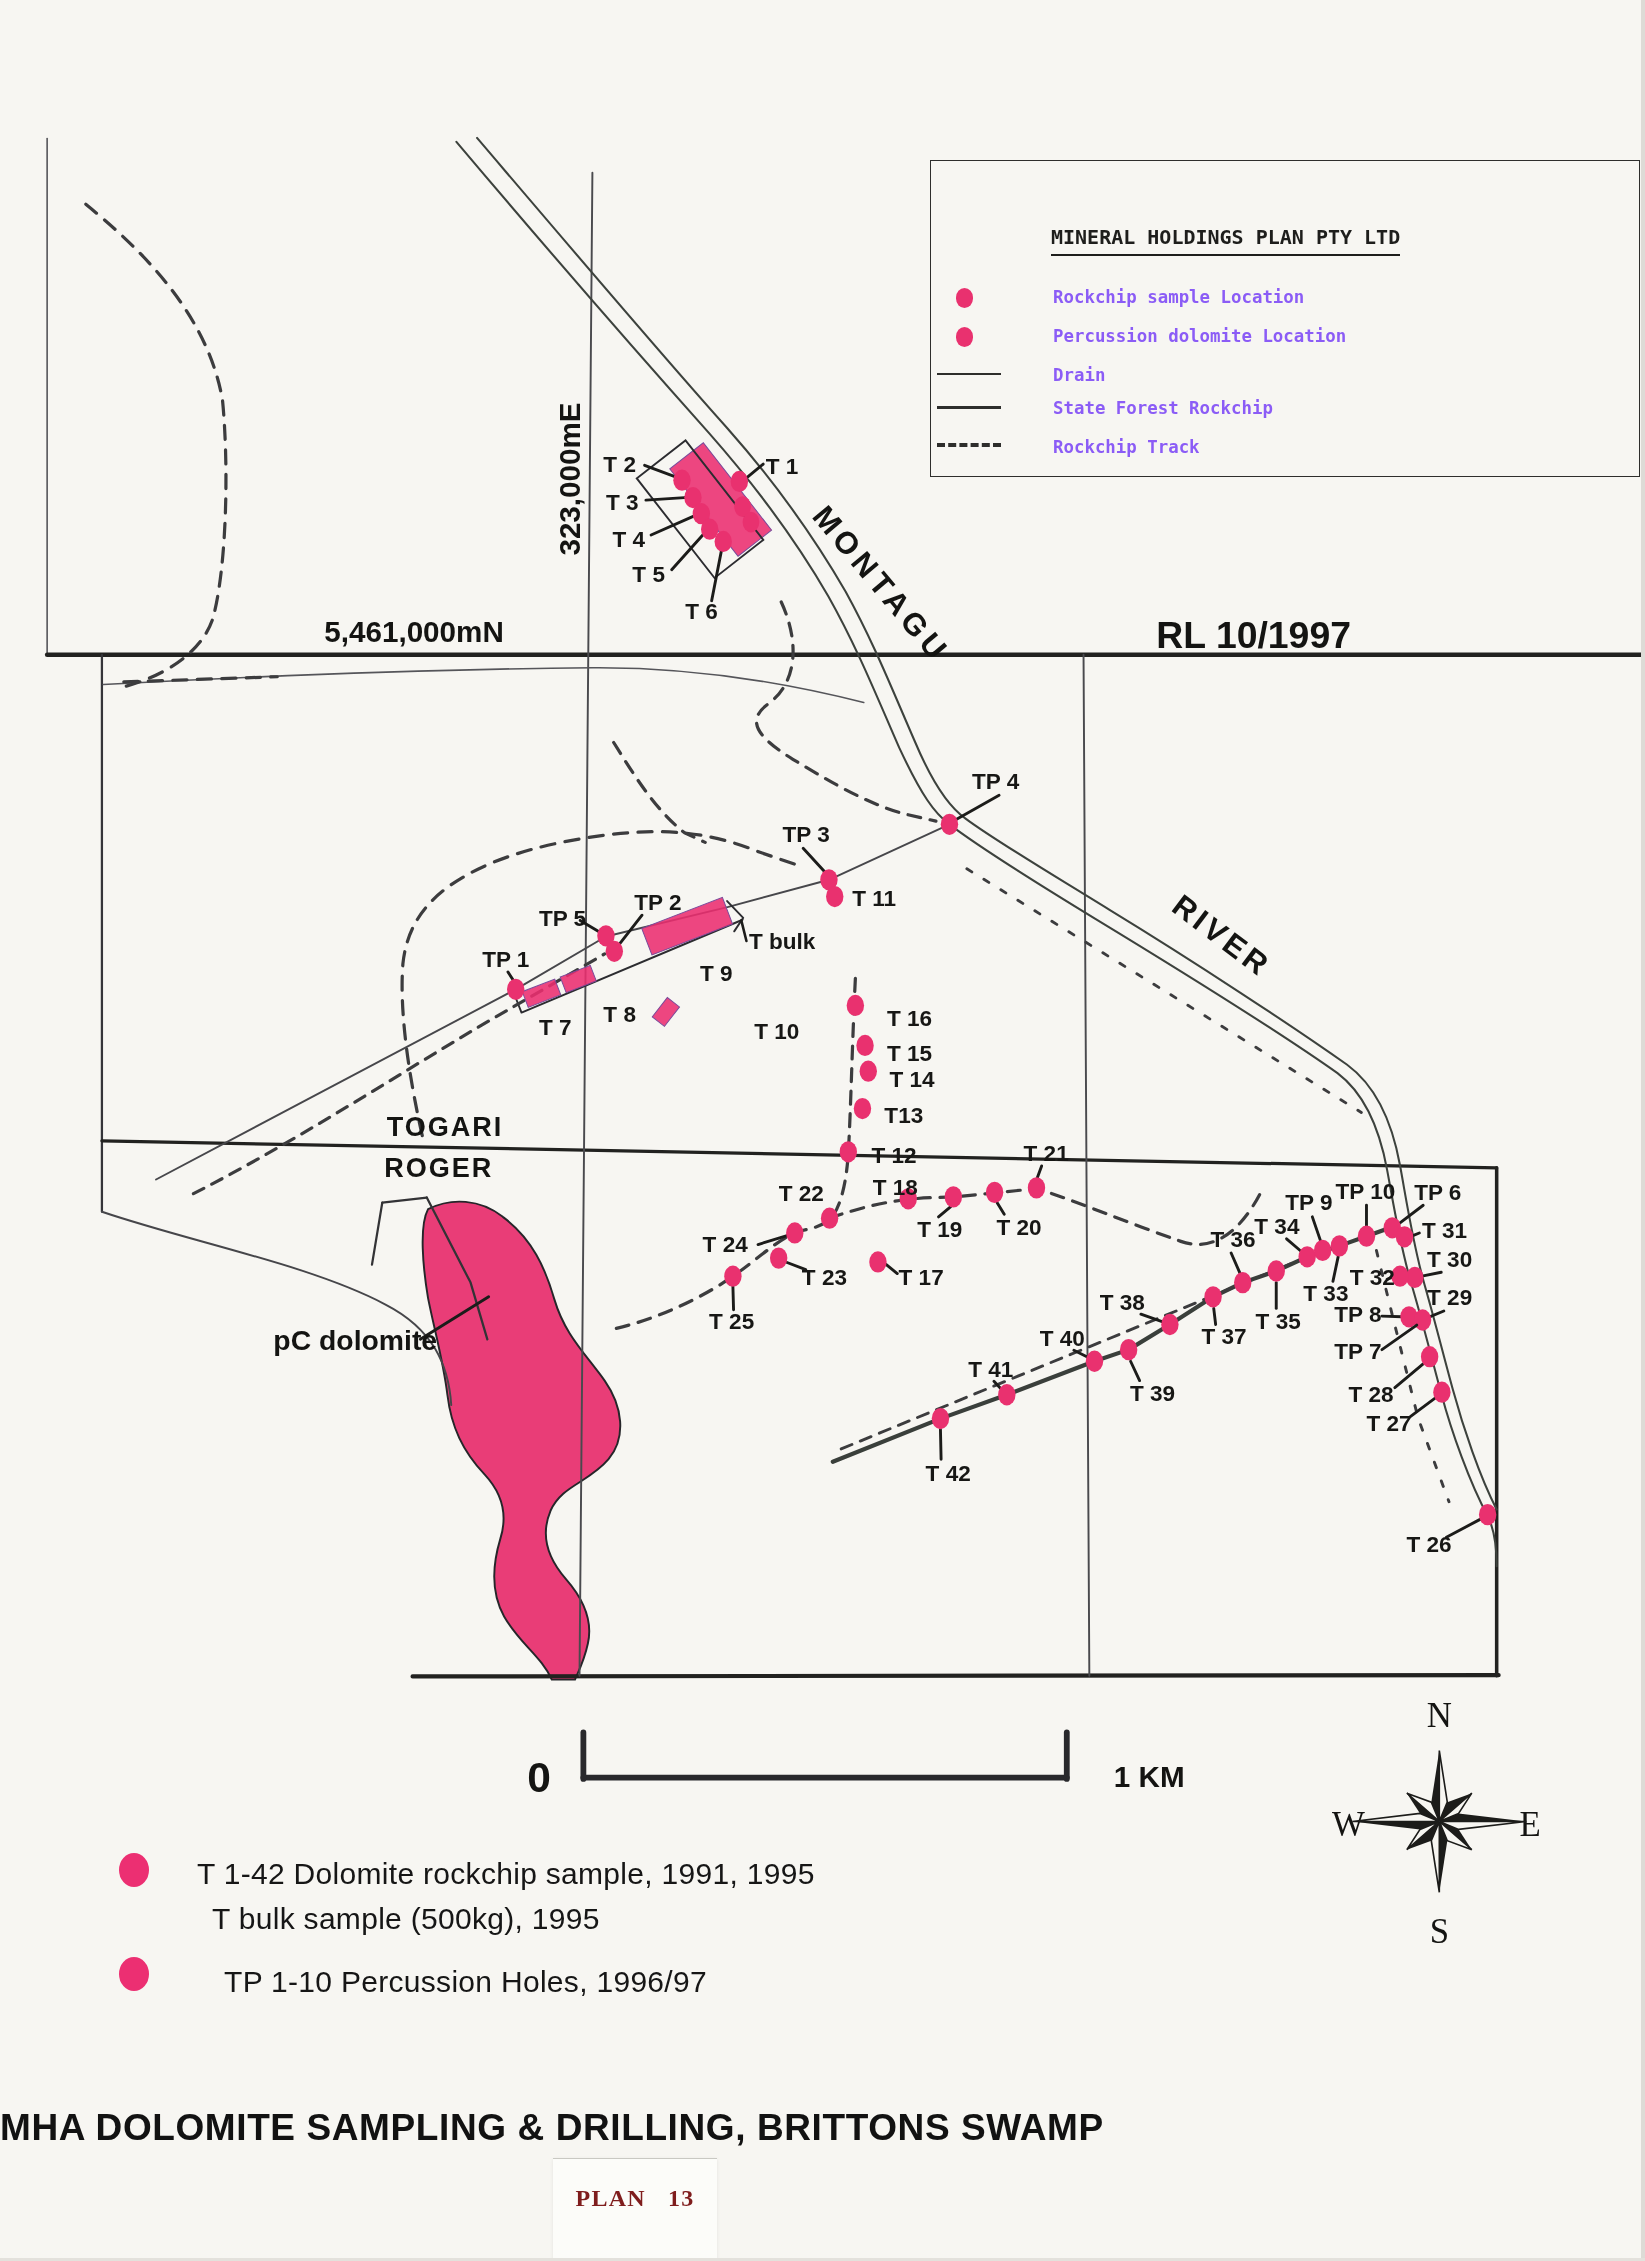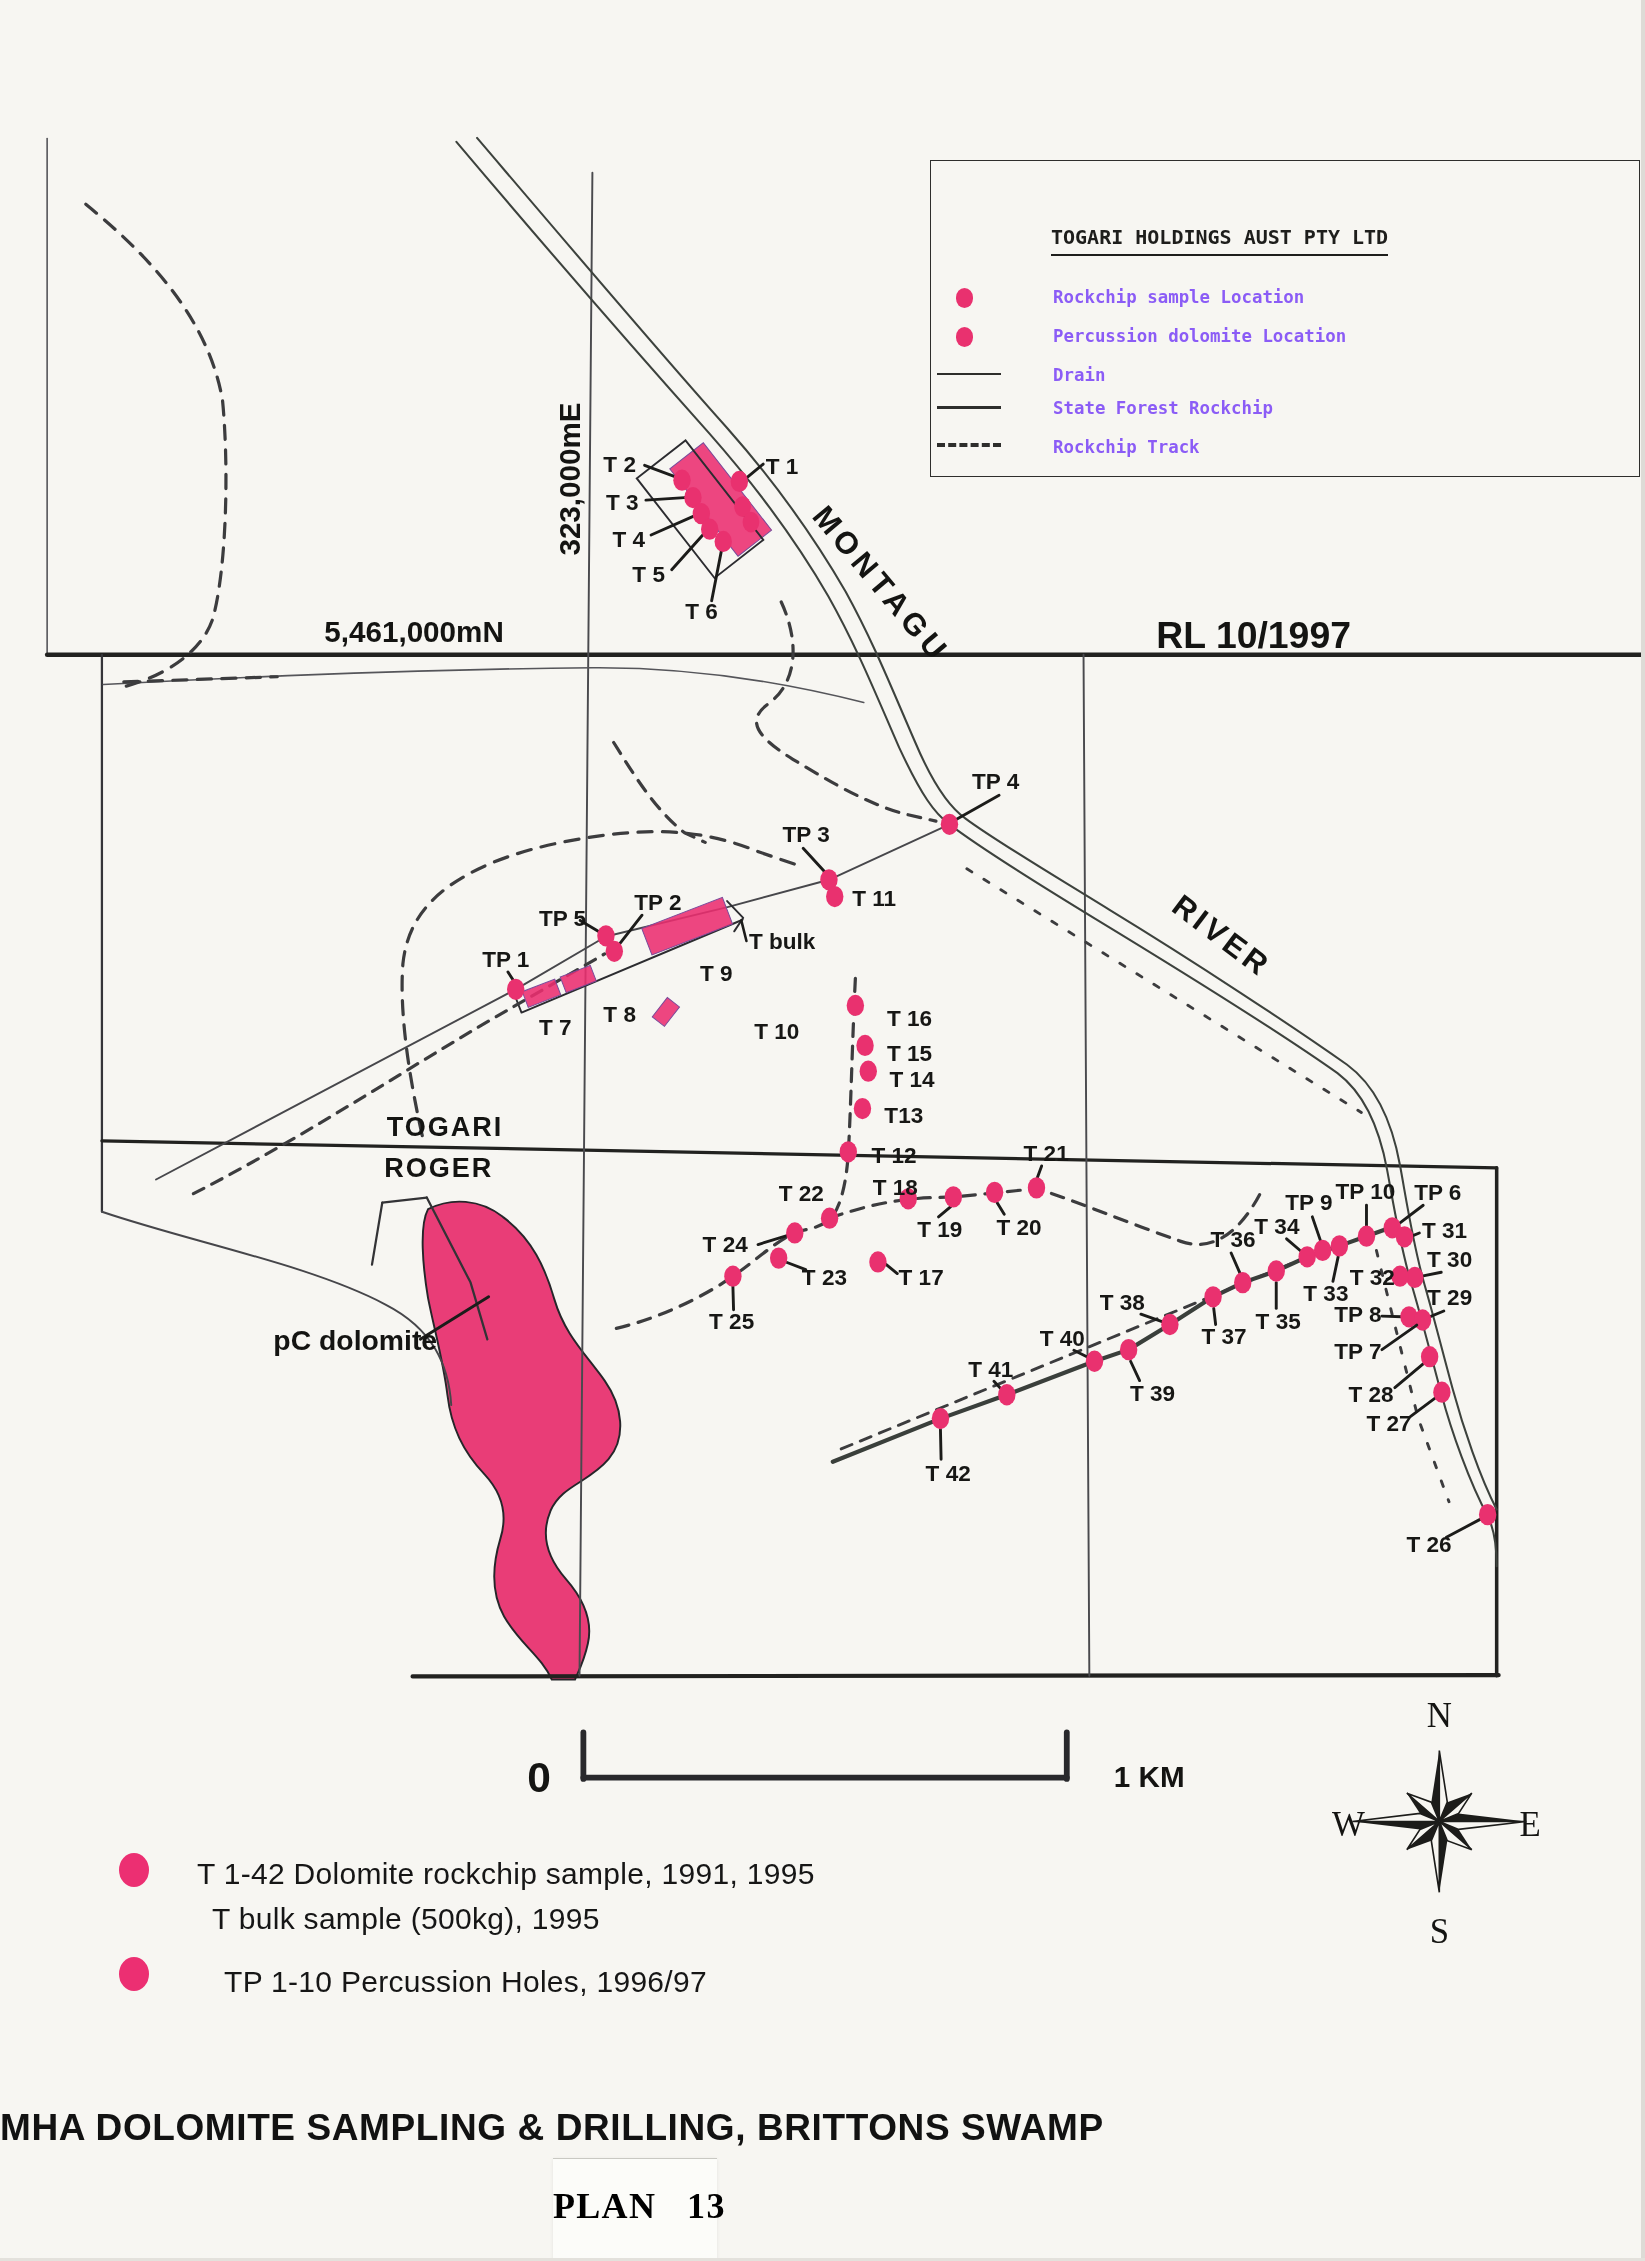--- a/index.html
+++ b/index.html
@@ -19,21 +19,21 @@
   .lg-line{position:absolute;left:6.4px;top:7.7px;width:64px;height:2.6px;background:#2e2e2c;}
   .lg-dash{position:absolute;left:6.4px;top:6.4px;width:64px;height:0;border-top:4.5px dashed #2e2e2c;}
   
   .f-dot{position:absolute;width:30px;height:34px;border-radius:50%;background:#ec2f72;}
   .f-text{position:absolute;font-size:30px;color:#161616;white-space:nowrap;letter-spacing:0.3px;margin-top:12px;}
   #main-title{position:absolute;left:0;top:2107px;width:1645px;text-align:left;
               font-size:37px;font-weight:700;color:#121212;letter-spacing:0.6px;white-space:nowrap;}
   #plan-box{position:absolute;left:553px;top:2158px;width:164px;height:102px;background:#fcfcf9;
             border-top:1.9px solid #c9c9c3;box-shadow:0 1.3px 3.9px rgba(0,0,0,0.08);}
   #plan-box .plan-text{position:absolute;top:26px;left:0;width:100%;text-align:center;
-            font-family:"Liberation Serif",serif;font-weight:700;font-size:36px;color:#000000;
+            font-family:"Liberation Serif",serif;font-weight:700;font-size:24px;color:#7f1d1d;
             letter-spacing:1.3px;}
   #paper-edge-r{position:absolute;right:0;top:0;width:3.9px;height:2261px;background:#dddbd6;}
   #paper-edge-b{position:absolute;left:0;bottom:0;width:1645px;height:2.6px;background:#e3e1dc;}
 </style>
 </head>
 <body>
 
 <div id="page">
 
   <svg id="map-svg" viewBox="0 0 2552 3508" xmlns="http://www.w3.org/2000/svg">
@@ -247,21 +247,21 @@
       <polygon points="2233,2936 2220.601056791371,2855.9336968533657 2233,2826" fill="#f7f6f2" stroke="#1c1c1a" stroke-width="2.5"></polygon>
       <polygon points="2182.583286501399,2869.840620433566 2220.601056791371,2855.9336968533657 2233,2826" fill="#1c1c1a"></polygon>
       <polygon points="2182.583286501399,2869.840620433566 2203.0663031466343,2838.398943208629 2233,2826" fill="#f7f6f2" stroke="#1c1c1a" stroke-width="2.5"></polygon>
       <polygon points="2098,2826 2203.0663031466343,2838.398943208629 2233,2826" fill="#1c1c1a"></polygon>
       <polygon points="2098,2826 2203.0663031466343,2813.6010567913713 2233,2826" fill="#f7f6f2" stroke="#1c1c1a" stroke-width="2.5"></polygon>
       <polygon points="2182.583286501399,2782.159379566434 2203.0663031466343,2813.6010567913713 2233,2826" fill="#1c1c1a"></polygon>
       <polygon points="2182.583286501399,2782.159379566434 2220.6010567913713,2796.0663031466343 2233,2826" fill="#f7f6f2" stroke="#1c1c1a" stroke-width="2.5"></polygon>
     </svg>
 
   <div id="legend-box">
-    <div class="lg-title">TOGARI HOLDINGS AUST PTY LTD</div>
+    <div class="lg-title">MINERAL HOLDINGS PLAN PTY LTD</div>
     <div class="lg-row" style="top:126px;">
       <span class="lg-dot"></span>
       <span class="lg-label">Rockchip sample Location</span>
     </div>
     <div class="lg-row" style="top:165px;">
       <span class="lg-dot"></span>
       <span class="lg-label">Percussion dolomite Location</span>
     </div>
     <div class="lg-row" style="top:204px;">
       <span class="lg-line"></span>

